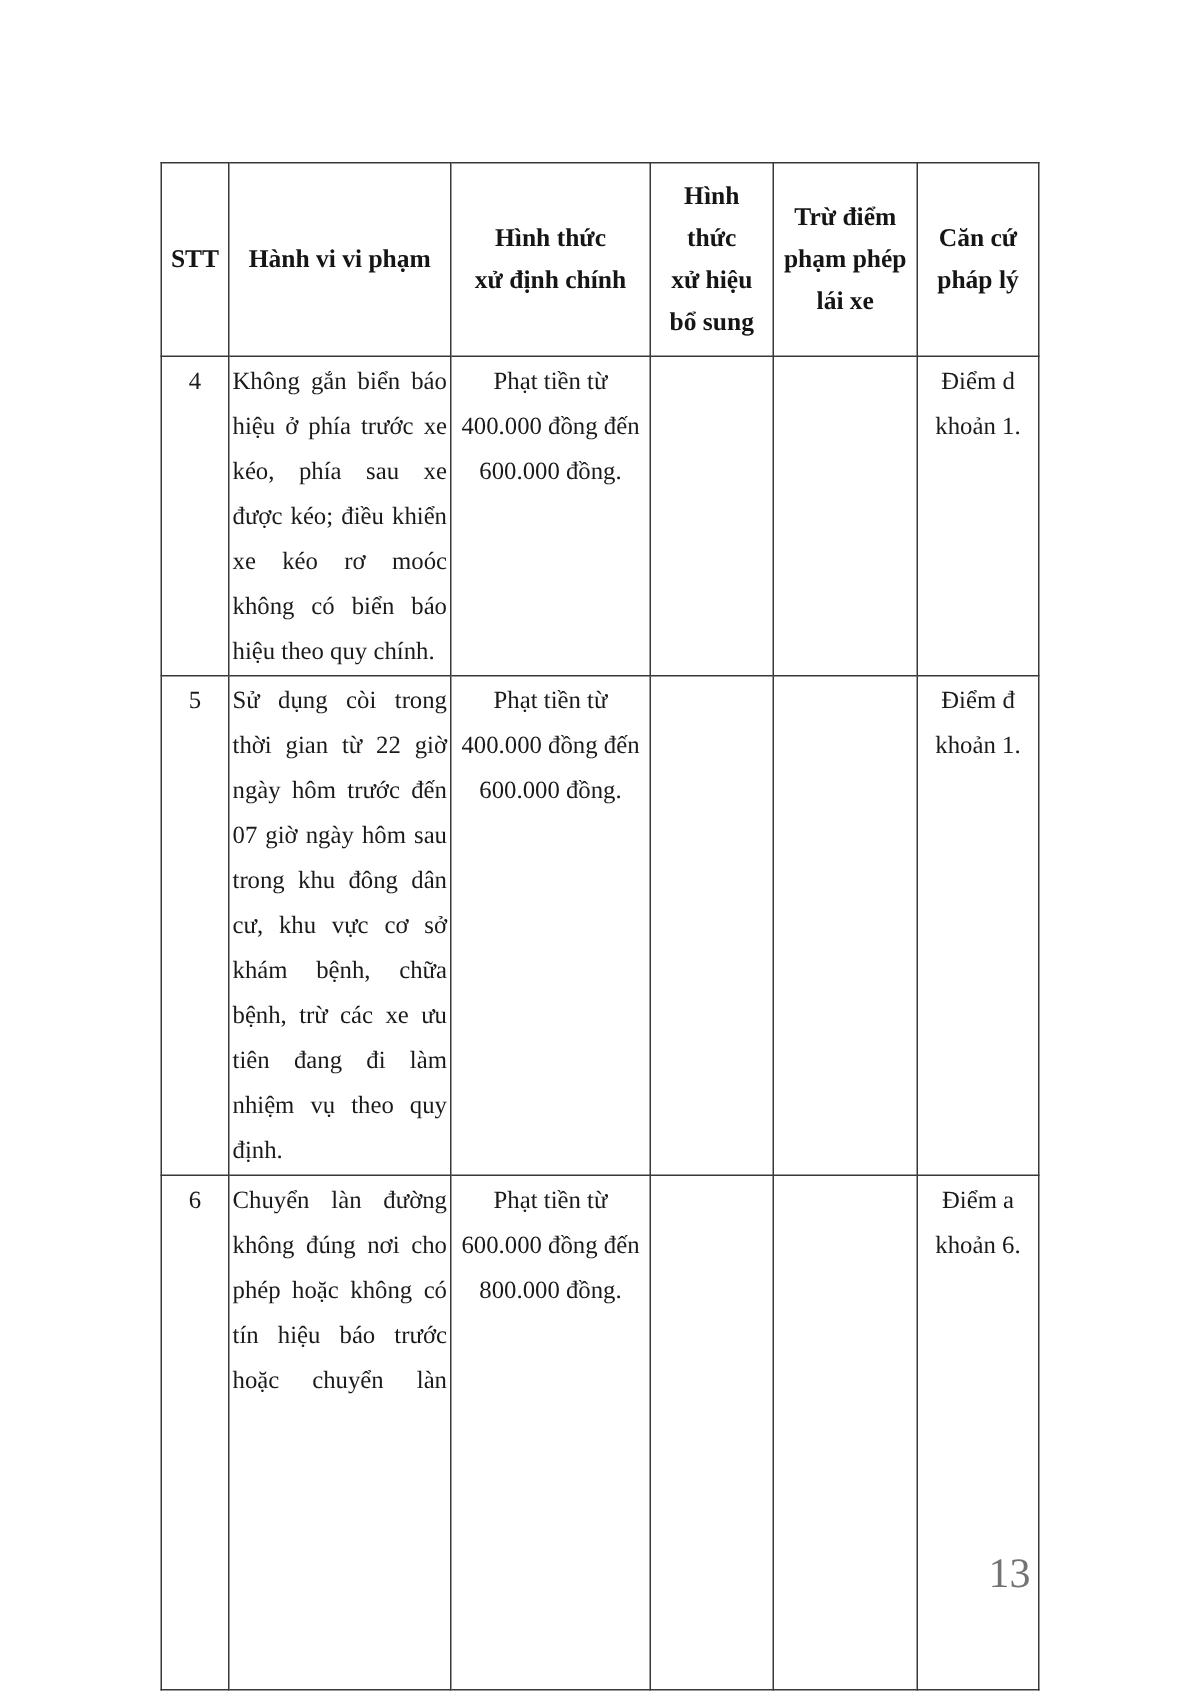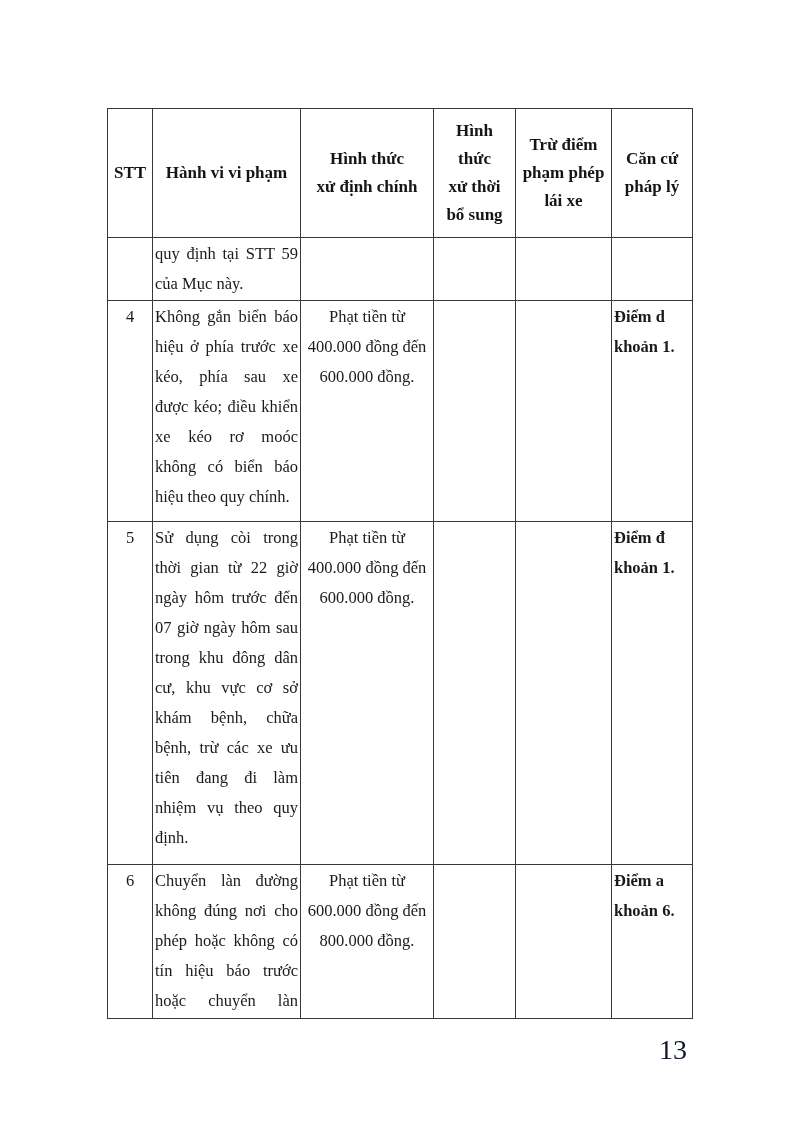--- a/index.html
+++ b/index.html
@@ -67,31 +67,31 @@
     text-align-last: justify;
   }
   td.c-penalty {
     text-align: center;
     padding-top: 4px;
     padding-left: 1px;
     padding-right: 1px;
     margin-left: 30px;
   }
   td.c-legal {
+    text-align: center;
     padding-top: 4px;
-    font-weight: bold;
   }
   .page-number {
     position: absolute;
     left: 648px;
     top: 1034px;
     width: 50px;
     text-align: center;
     font-size: 28px;
-    color: #0f172a;
+    color: #737373;
   }
 </style>
 </head>
 <body>
 
 <div class="document-page">
 
   <table class="penalty-table">
     <colgroup>
       <col style="width:45px">
@@ -102,38 +102,30 @@
       <col style="width:81px">
     </colgroup>
     <thead>
       <tr>
         <th>STT</th>
         <th>Hành vi vi phạm</th>
         <th>Hình thức
 xử định chính</th>
         <th>Hình
 thức
-xử thời
+xử hiệu
 bổ sung</th>
         <th>Trừ điểm
 phạm phép
 lái xe</th>
         <th>Căn cứ
 pháp lý</th>
       </tr>
     </thead>
     <tbody id="table-body">
-        <tr>
-          <td class="c-stt"></td>
-          <td class="c-violation">quy định tại STT 59 của Mục này.</td>
-          <td class="c-penalty"></td>
-          <td class="c-supp"></td>
-          <td class="c-points"></td>
-          <td class="c-legal"></td>
-        </tr>
         <tr>
           <td class="c-stt">4</td>
           <td class="c-violation">Không gắn biển báo hiệu ở phía trước xe kéo, phía sau xe được kéo; điều khiển xe kéo rơ moóc không có biển báo hiệu theo quy chính.</td>
           <td class="c-penalty">Phạt tiền từ 400.000 đồng đến 600.000 đồng.</td>
           <td class="c-supp"></td>
           <td class="c-points"></td>
           <td class="c-legal">Điểm d khoản 1.</td>
         </tr>
         <tr>
           <td class="c-stt">5</td>

